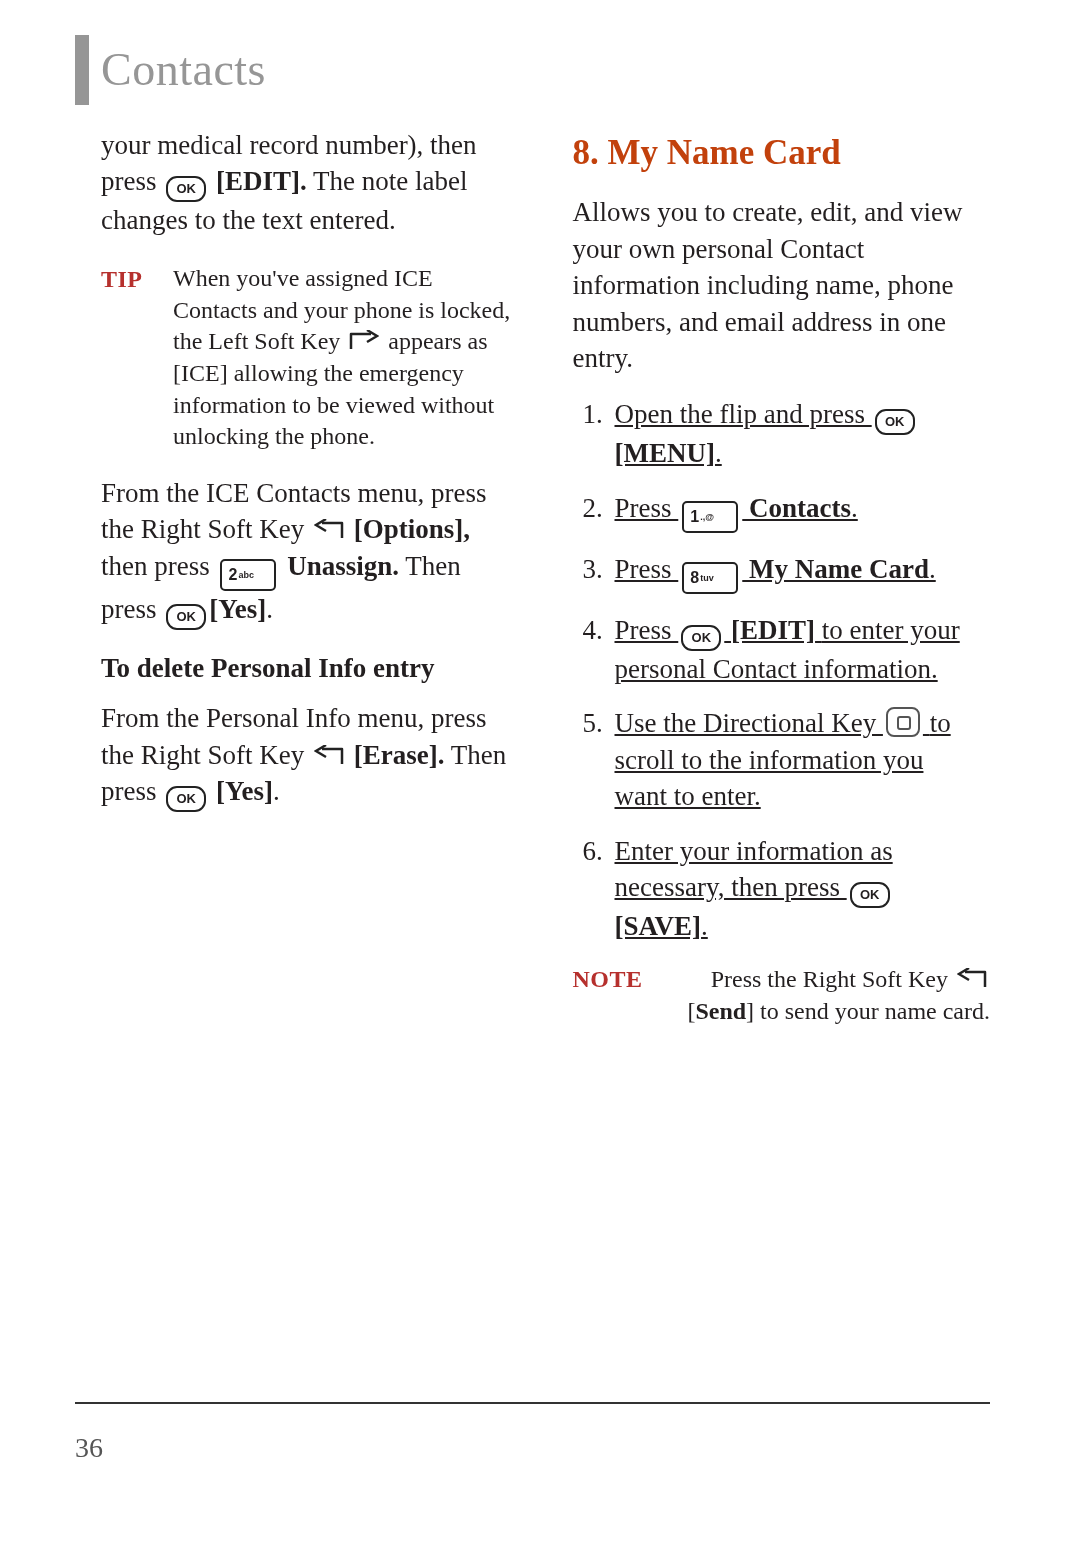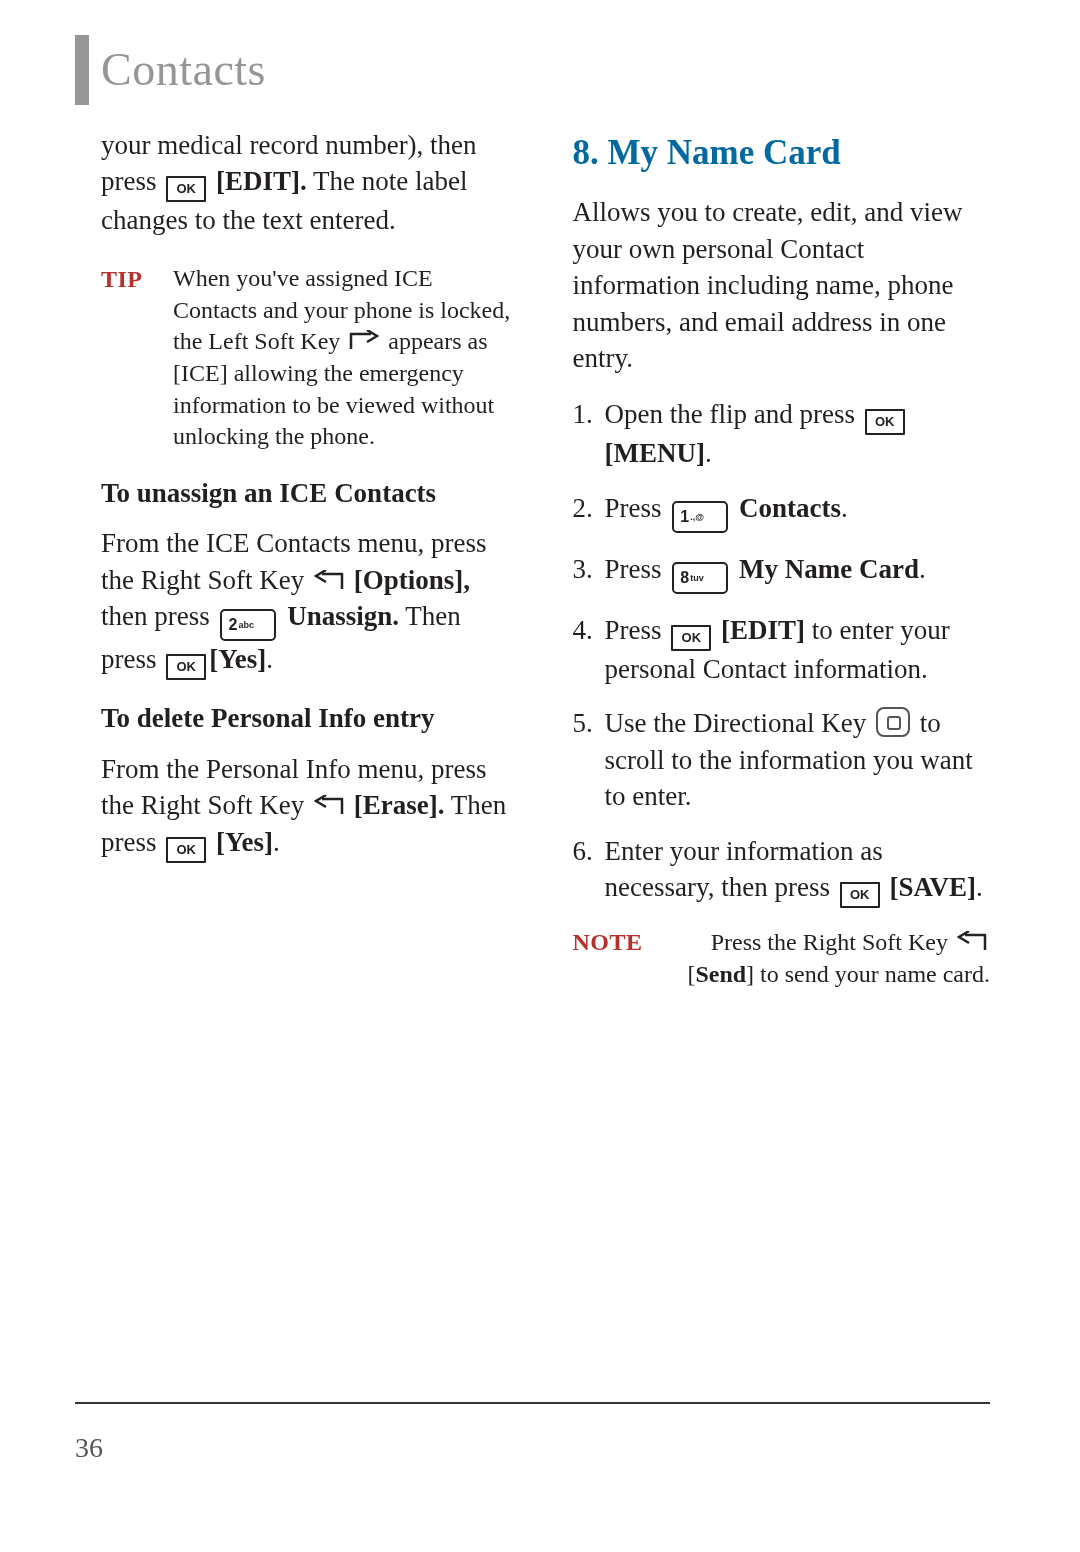--- a/index.html
+++ b/index.html
@@ -60,30 +60,31 @@
     letter-spacing: 0.5px;
   }
   .tip-body { line-height: 1.32; }
   .sub-head {
     font-weight: 700;
     margin: 10px 0 14px 0;
     font-size: 27px;
   }
   .para { margin: 0 0 20px 0; }
   .section-title {
-    color: #0369a1;
+    color: #c2410c;
     font-size: 35px;
     font-weight: 600;
     margin: 2px 0 18px 0;
   }
   ol.steps {
     list-style: none;
     padding: 0;
-    margin: 0;
+    margin: 10px;
     counter-reset: step;
+    text-decoration: underline;
   }
   ol.steps > li {
     counter-increment: step;
     position: relative;
     padding-left: 32px;
     margin: 0 0 18px 0;
   }
   ol.steps > li::before {
     content: counter(step) ".";
     position: absolute;
@@ -108,21 +109,21 @@
   
   .keyicon, .keybox, .nav-key {
     display: inline-block;
     vertical-align: -4px;
     margin: 0 3px;
   }
   .ok-key {
     display: inline-block;
     width: 36px; height: 22px;
     border: 2px solid #222;
-    border-radius: 1px;
+    border-radius: 11px;
     font: 700 13px/22px Arial, sans-serif;
     text-align: center;
     vertical-align: -3px;
     margin: 0 3px;
   }
   .soft-key-l, .soft-key-r {
     display: inline-block;
     width: 30px; height: 22px;
     vertical-align: -3px;
     margin: 0 3px;
@@ -238,21 +239,20 @@
           <span class="soft-key-l">
             <svg viewBox="0 0 30 22">
                 <path d="M2 19 L2 4 L22 4" fill="none" stroke="#222" stroke-width="2.5" stroke-linejoin="round"></path>
                 <path d="M18 0 L28 6 L18 12" fill="none" stroke="#222" stroke-width="2.5"></path>
               </svg>
           </span>
           <span> appears as [ICE] allowing the emergency information to be viewed without unlocking the phone.</span>
         </span>
       </div>
 
-      <p class="sub-head">To unassign an ICE Contacts</p>
 
       <p class="para">
         <span>From the ICE Contacts menu, press the Right Soft Key </span>
         <span class="soft-key-r">
           <svg viewBox="0 0 30 22">
               <path d="M28 19 L28 4 L8 4" fill="none" stroke="#222" stroke-width="2.5" stroke-linejoin="round"></path>
               <path d="M12 0 L2 6 L12 12" fill="none" stroke="#222" stroke-width="2.5"></path>
             </svg>
         </span>
         <b>[Options],</b>

